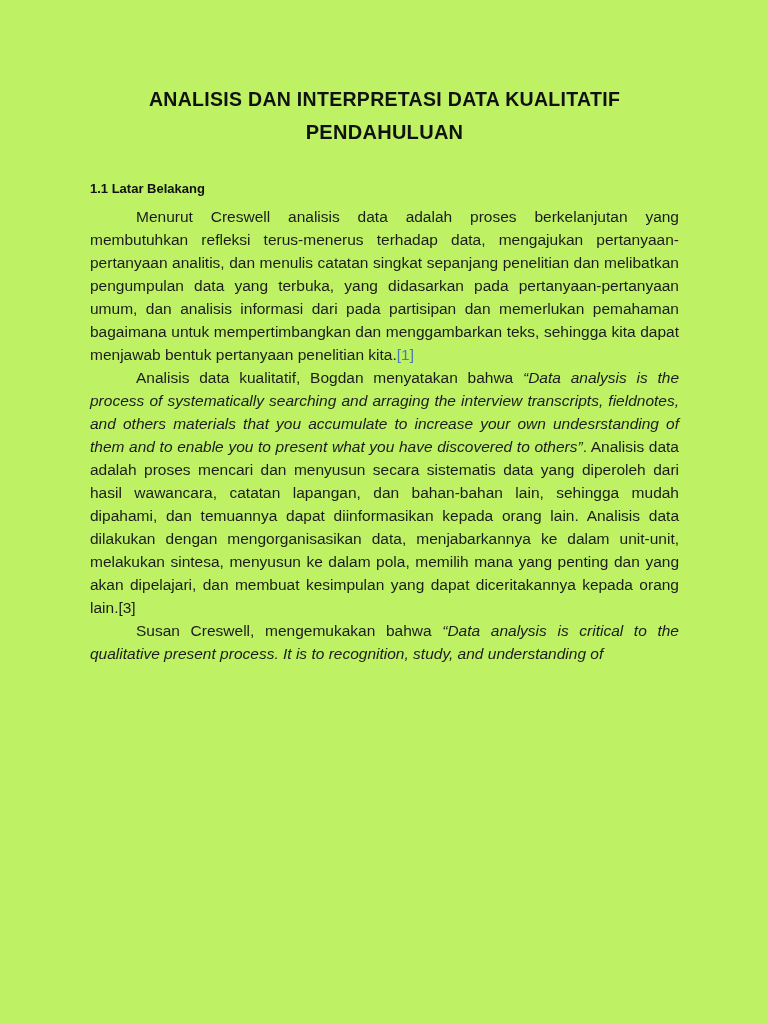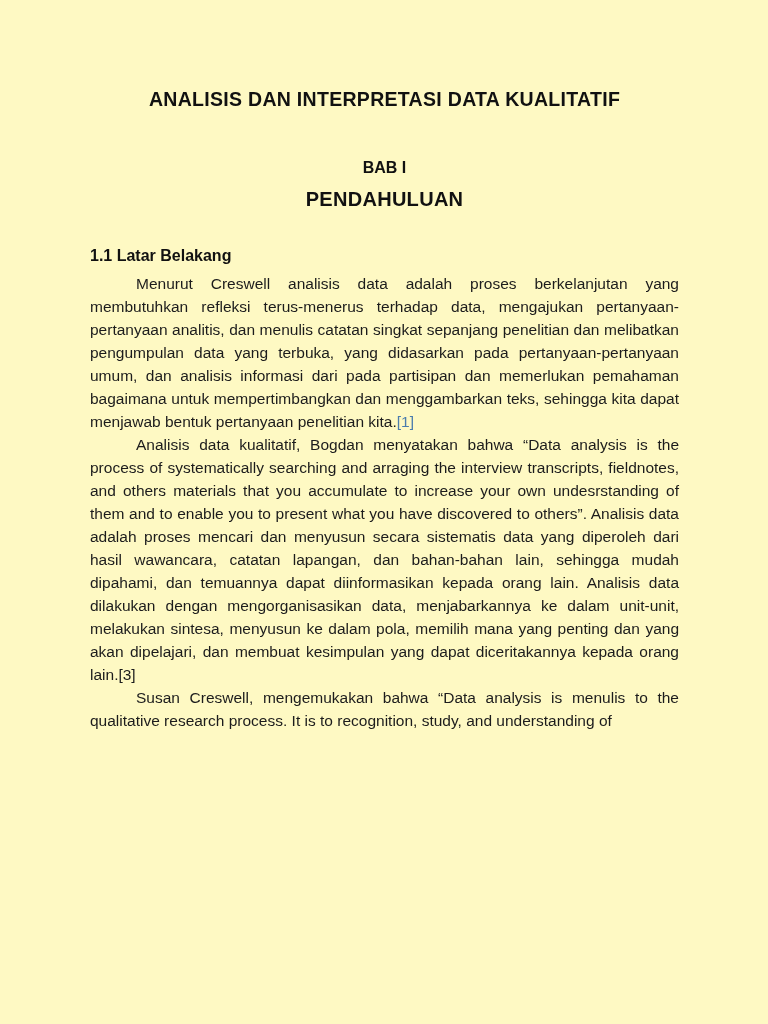--- a/index.html
+++ b/index.html
@@ -12,21 +12,21 @@
     height: 1024px;
     overflow: hidden;
     font-family: "Liberation Sans", sans-serif;
     color: #1c1c1c;
   }
   .doc {
     box-sizing: border-box;
     width: 768px;
     height: 1024px;
     padding: 88px 89px 0 90px;
-    background: #fef9c3;
+    background: #bef264;
   }
   .title {
     margin: 0;
     font-size: 19.5px;
     line-height: 23px;
     font-weight: bold;
     text-align: center;
     letter-spacing: 0.3px;
     color: #111111;
   }
@@ -42,45 +42,45 @@
     margin: 11px 0 16px 0;
     font-size: 20px;
     line-height: 20px;
     font-weight: bold;
     text-align: center;
     letter-spacing: 0.3px;
     color: #111111;
   }
   .section {
     margin: 37px 0 6px 0;
-    font-size: 16px;
+    font-size: 13px;
     line-height: 20px;
     font-weight: bold;
     color: #111111;
   }
   .para {
     margin: 0;
     font-size: 15.5px;
     line-height: 23px;
     text-align: justify;
     text-indent: 46px;
     color: #1c1c1c;
   }
   .it {
+    font-style: italic;
   }
   .cite {
     color: var(--cite, #4a7cad);
   }
 </style>
 </head>
 <body>
 
 <div class="doc">
   <h1 class="title">ANALISIS DAN INTERPRETASI DATA KUALITATIF</h1>
-  <div class="bab">BAB I</div>
   <div class="subbab">PENDAHULUAN</div>
   <div class="section">1.1 Latar Belakang</div>
   <div>
       <p class="para"><span>Menurut Creswell analisis data adalah proses berkelanjutan yang membutuhkan refleksi terus-menerus terhadap data, mengajukan pertanyaan-pertanyaan analitis, dan menulis catatan singkat sepanjang penelitian dan melibatkan pengumpulan data yang terbuka, yang didasarkan pada pertanyaan-pertanyaan umum, dan analisis informasi dari pada partisipan dan memerlukan pemahaman bagaimana untuk mempertimbangkan dan menggambarkan teks, sehingga kita dapat menjawab bentuk pertanyaan penelitian kita.</span><span class="cite">[1]</span></p>
       <p class="para"><span>Analisis data kualitatif, Bogdan menyatakan bahwa </span><span class="it">“Data analysis is the process of systematically searching and arraging the interview transcripts, fieldnotes, and others materials that you accumulate to increase your own undesrstanding of them and to enable you to present what you have discovered to others”</span><span>. Analisis data adalah proses mencari dan menyusun secara sistematis data yang diperoleh dari hasil wawancara, catatan lapangan, dan bahan-bahan lain, sehingga mudah dipahami, dan temuannya dapat diinformasikan kepada orang lain. Analisis data dilakukan dengan mengorganisasikan data, menjabarkannya ke dalam unit-unit, melakukan sintesa, menyusun ke dalam pola, memilih mana yang penting dan yang akan dipelajari, dan membuat kesimpulan yang dapat diceritakannya kepada orang lain.[3]</span></p>
-      <p class="para"><span>Susan Creswell, mengemukakan bahwa </span><span class="it">“Data analysis is menulis to the qualitative research process. It is to recognition, study, and understanding of</span></p>
+      <p class="para"><span>Susan Creswell, mengemukakan bahwa </span><span class="it">“Data analysis is critical to the qualitative present process. It is to recognition, study, and understanding of</span></p>
     </div>
 </div>
 
 </body></html>

